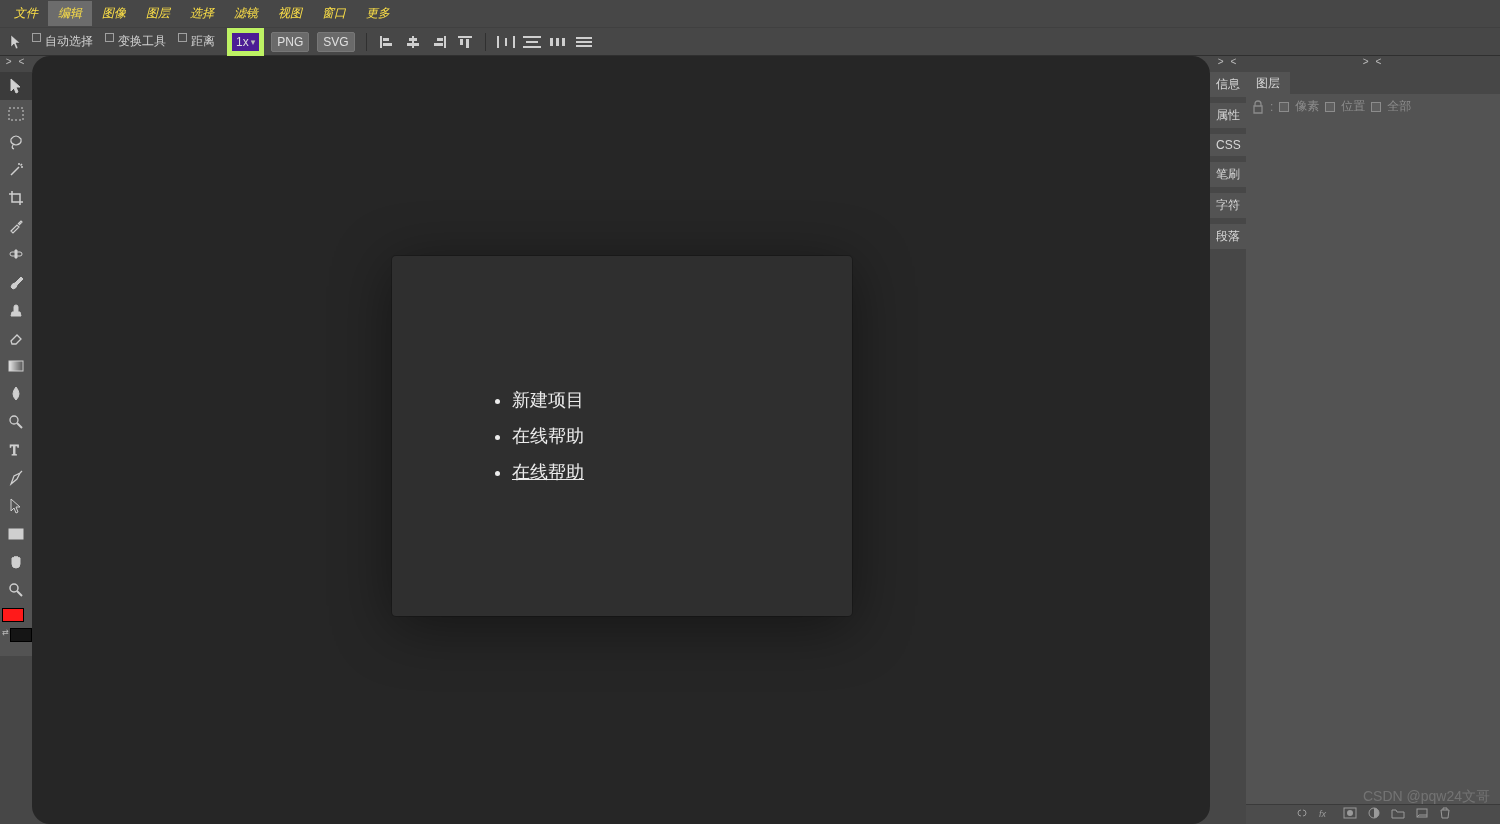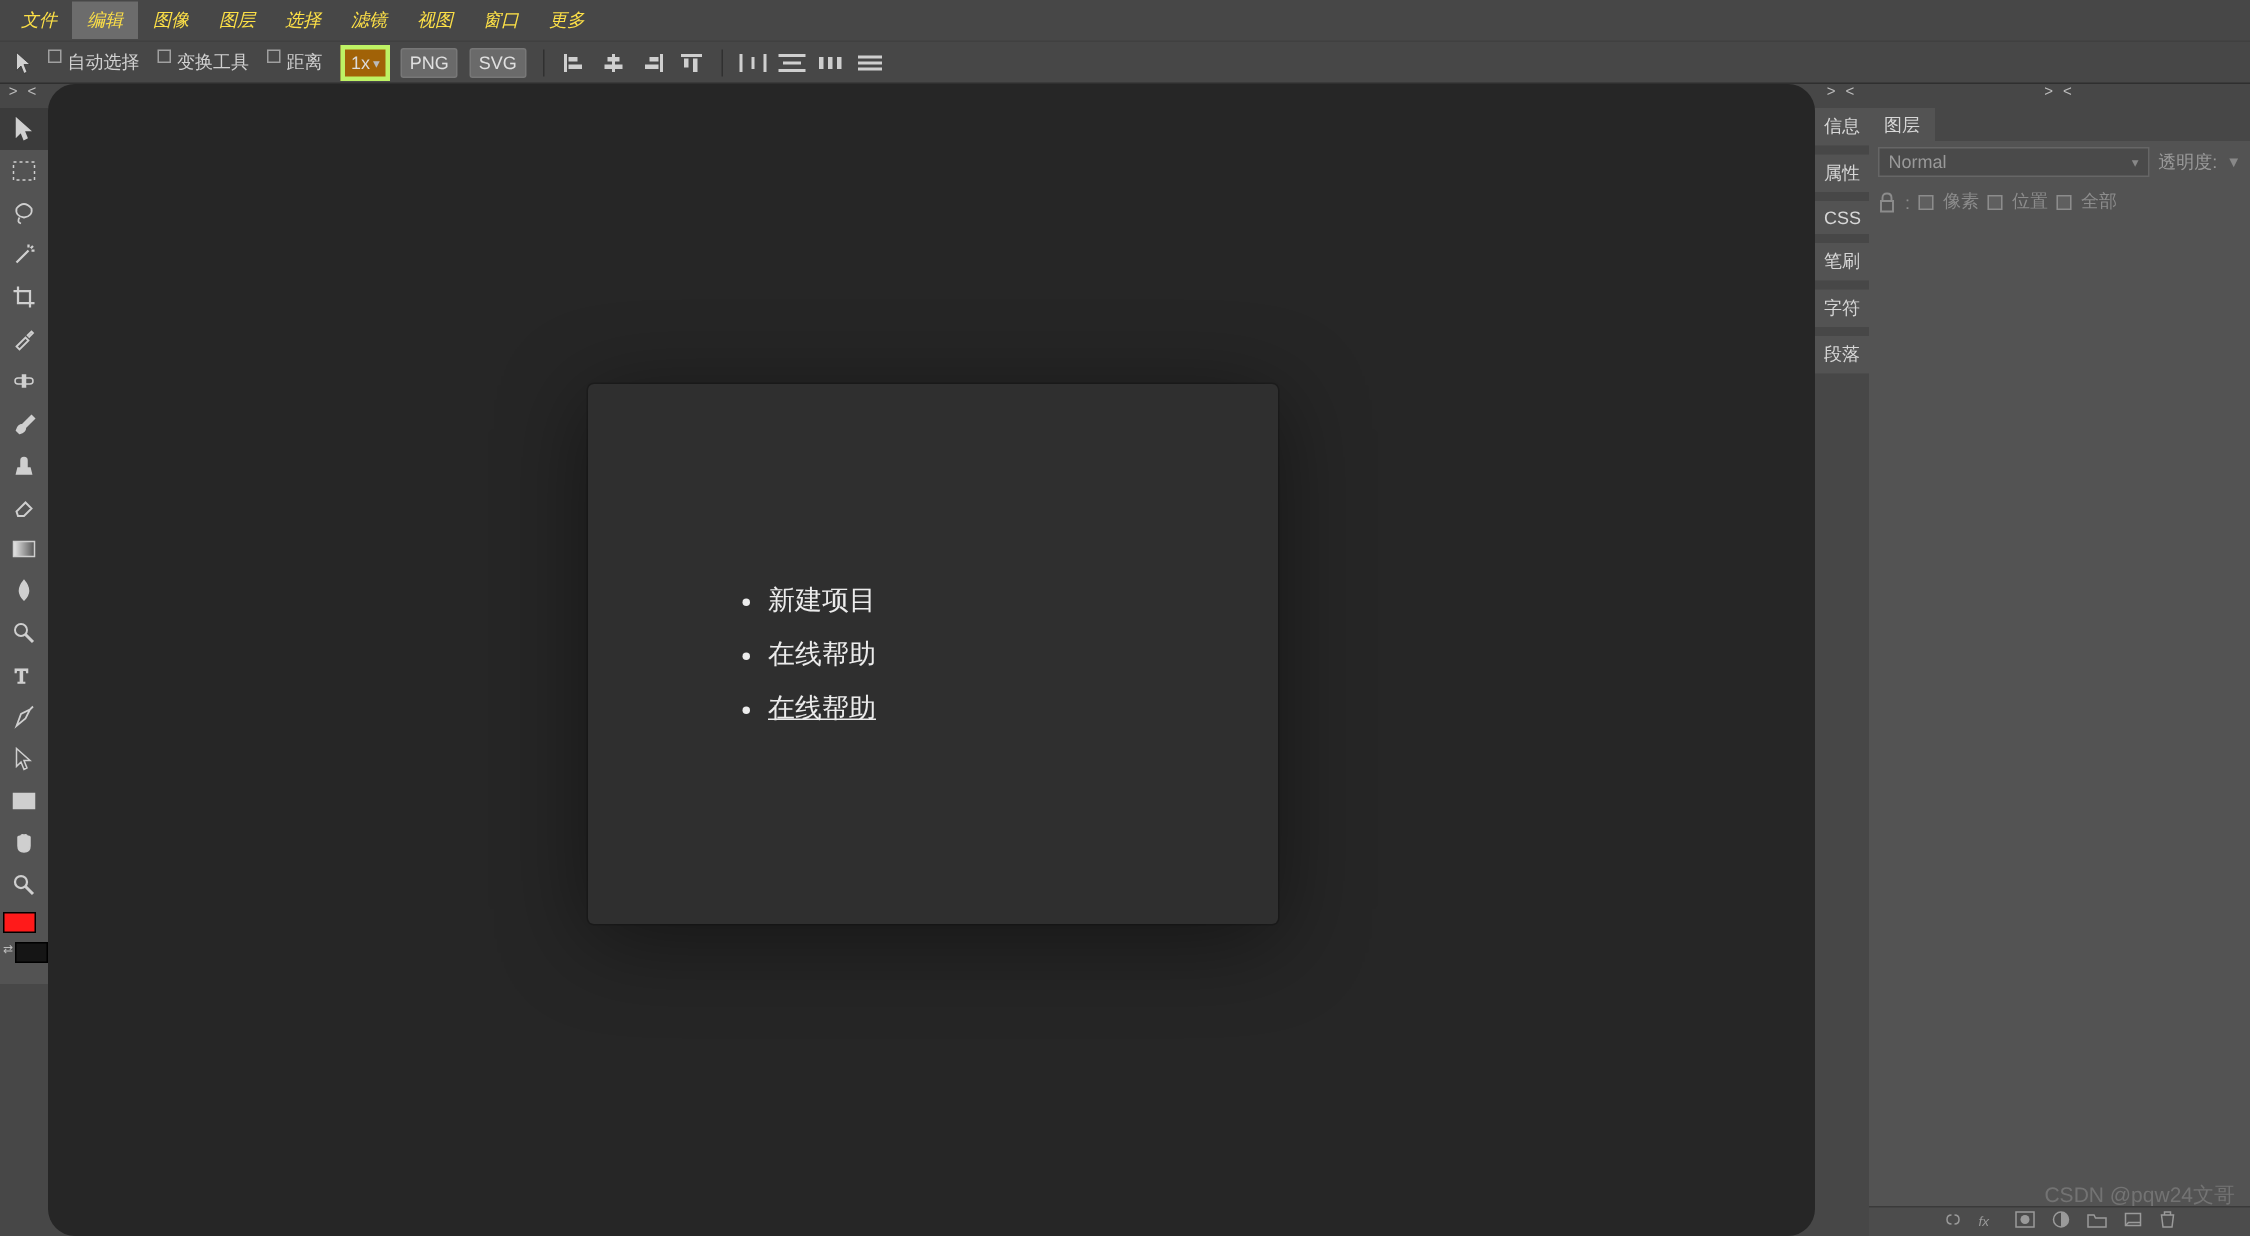--- a/index.html
+++ b/index.html
@@ -8,21 +8,21 @@
 
 .menubar { height: 28px; background: #474747; display: flex; align-items: center; padding: 0 4px; border-bottom: 1px solid #404040; }
 .menubar .item { padding: 4px 10px; color: #fde047; cursor: default; font-style: italic; }
 .menubar .item.sel { background: #6c6c6c; }
 
 
 .optbar { height: 28px; background: #474747; display: flex; align-items: center; padding: 0 6px; border-bottom: 1px solid #2f2f2f; gap: 6px; }
 .optbar .dot { width: 9px; height: 9px; border: 1px solid #a0a0a0; background: #4a4a4a; margin-right: 4px; }
 .optbar .lbl { color: #d0d0d0; margin-right: 6px; }
 .optbar .grp { display: flex; align-items: flex-start; }
-.optbar .zoom { background: #a16207; color: #dcdcdc; padding: 2px 4px; border: 3px solid #bef264; display: flex; align-items: center; gap: 2px; }
+.optbar .zoom { background: #4c1d95; color: #dcdcdc; padding: 2px 4px; border: 5px solid #bef264; display: flex; align-items: center; gap: 2px; }
 .optbar .zoom::after { content: "▾"; font-size: 9px; color: #bbb; }
 .optbar .btn { background: #6a6a6a; color: #e0e0e0; padding: 2px 5px; margin: 0 1px; border: 1px solid #777; border-radius: 2px; }
 .optbar .sep { width: 1px; height: 18px; background: #303030; margin: 0 4px; }
 .optbar .ico { width: 20px; height: 20px; display: flex; align-items: center; justify-content: center; }
 .optbar svg { display: block; }
 .opt-move svg { width: 12px; height: 16px; }
 
 
 .left-sidebar { position: absolute; left: 0; top: 56px; width: 32px; background: #474747; height: calc(100% - 56px); }
 .collapser { height: 16px; text-align: center; color: #bcbcbc; font-size: 10px; letter-spacing: 2px; background: #474747; }
@@ -306,25 +306,20 @@
     <span class="side-tab">字符</span>
     <span class="side-tab">段落</span>
   </div>
   <div class="right-col2">
     <div class="collapser">&gt; &lt;</div>
     <div class="pane" style="flex:1;display:flex;flex-direction:column">
       <div class="tabs">
         <div class="tab active">图层</div>
       </div>
       <div class="body" style="flex:1">
-        <div class="layers-head">
-          <div class="blend">Normal</div>
-          <span class="opac">透明度:</span>
-          <span class="tri">▼</span>
-        </div>
         <div class="lock-row">
           <svg width="12" height="14">
               <path d="M3 6 V4 Q3 1 6 1 Q9 1 9 4 V6 M2 6 H10 V13 H2 Z" fill="none" stroke="#8c8c8c" stroke-width="1.3"></path>
             </svg>:
           <span class="lockchk"></span>
           <span>像素</span>
           <span class="lockchk"></span>
           <span>位置</span>
           <span class="lockchk"></span>
           <span>全部</span>

